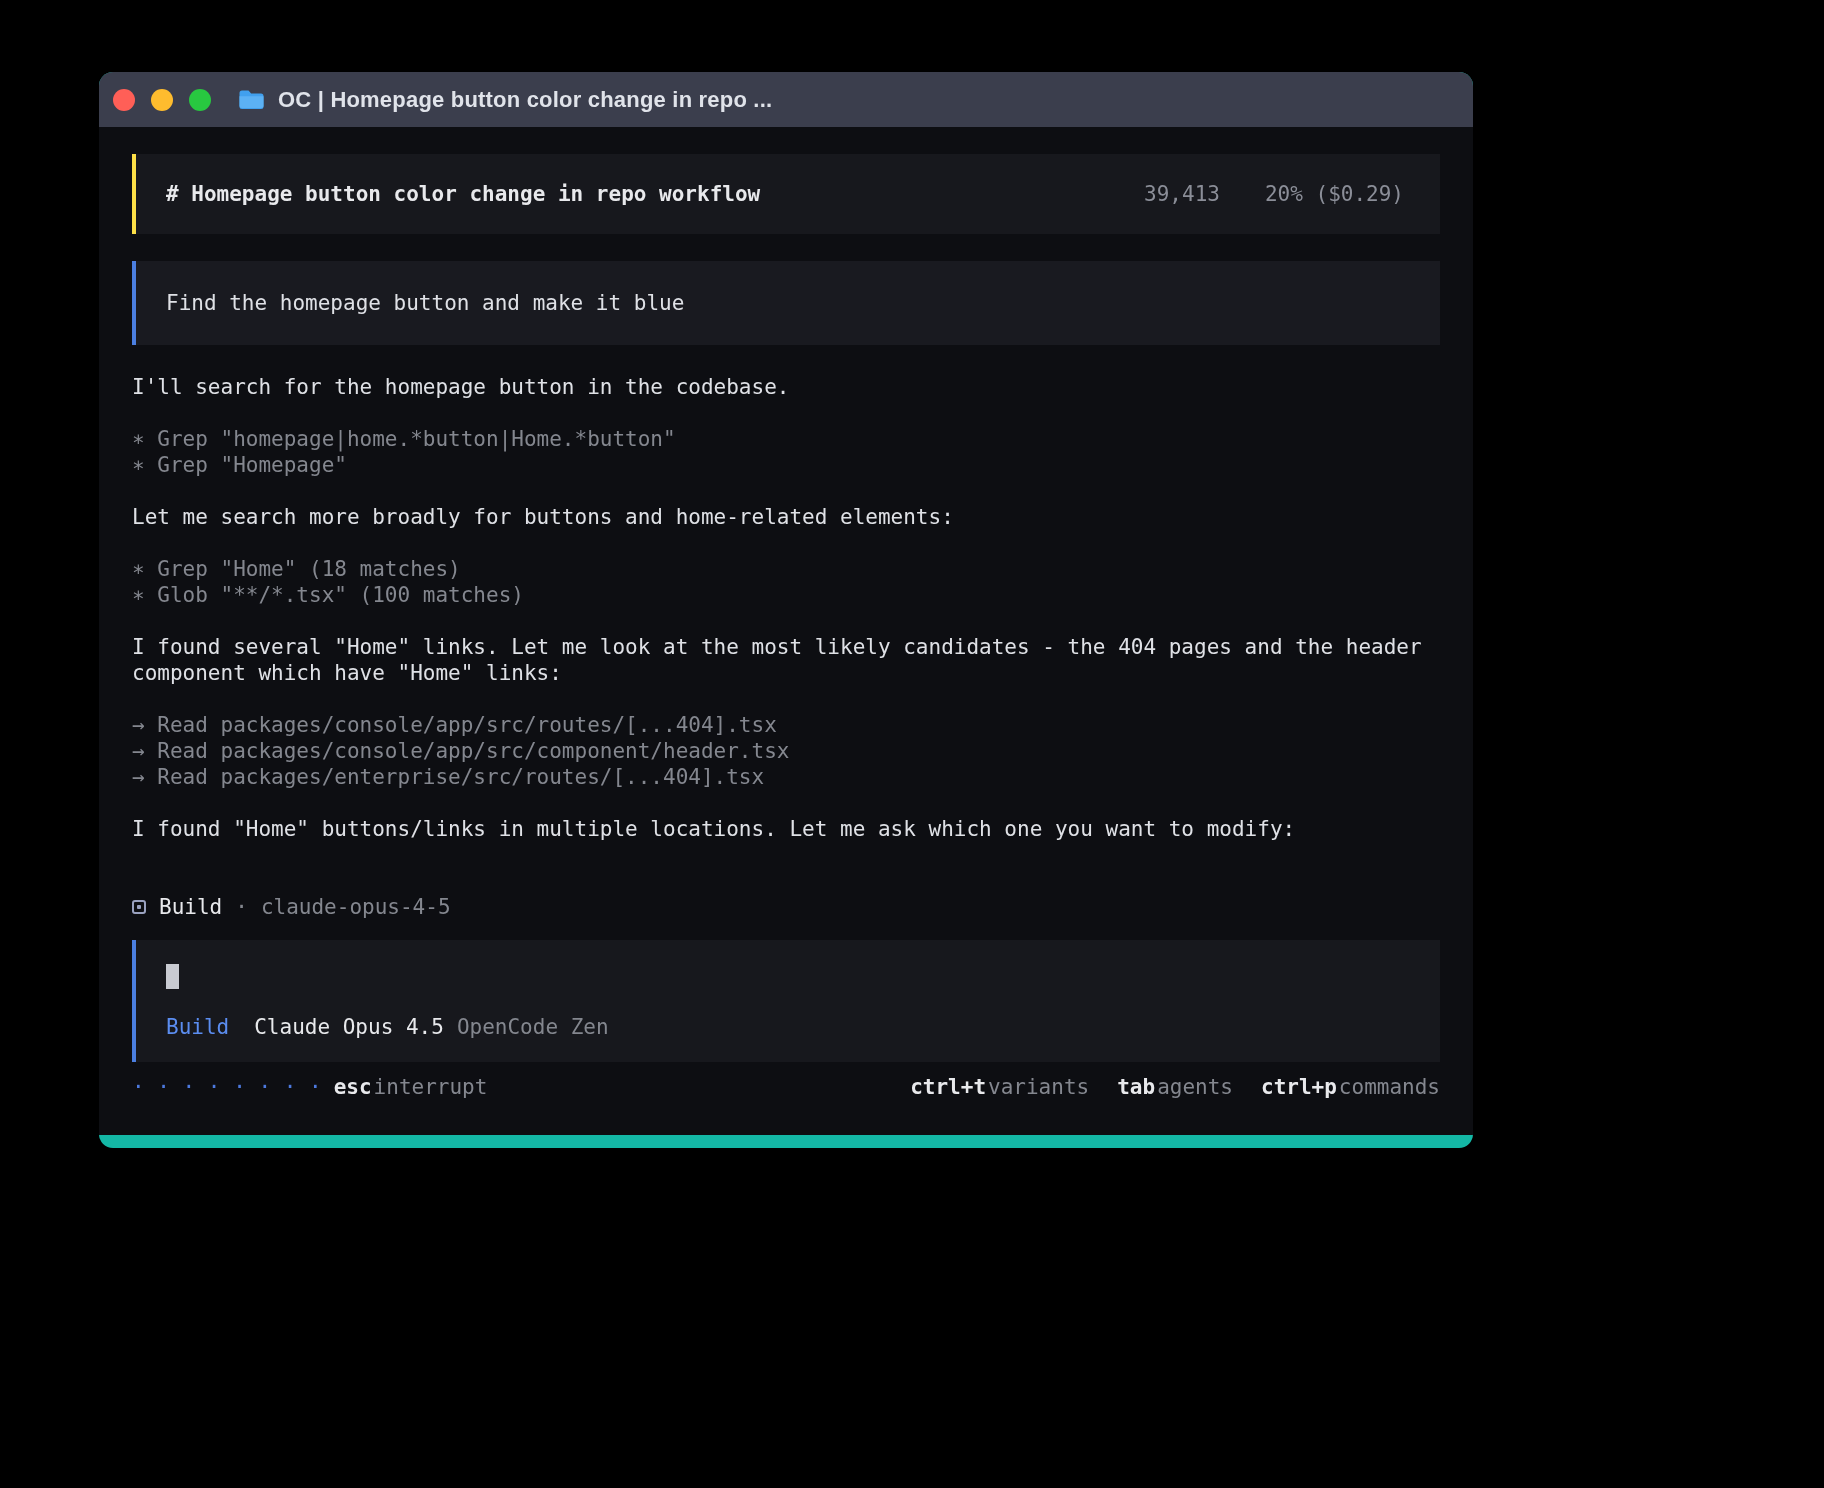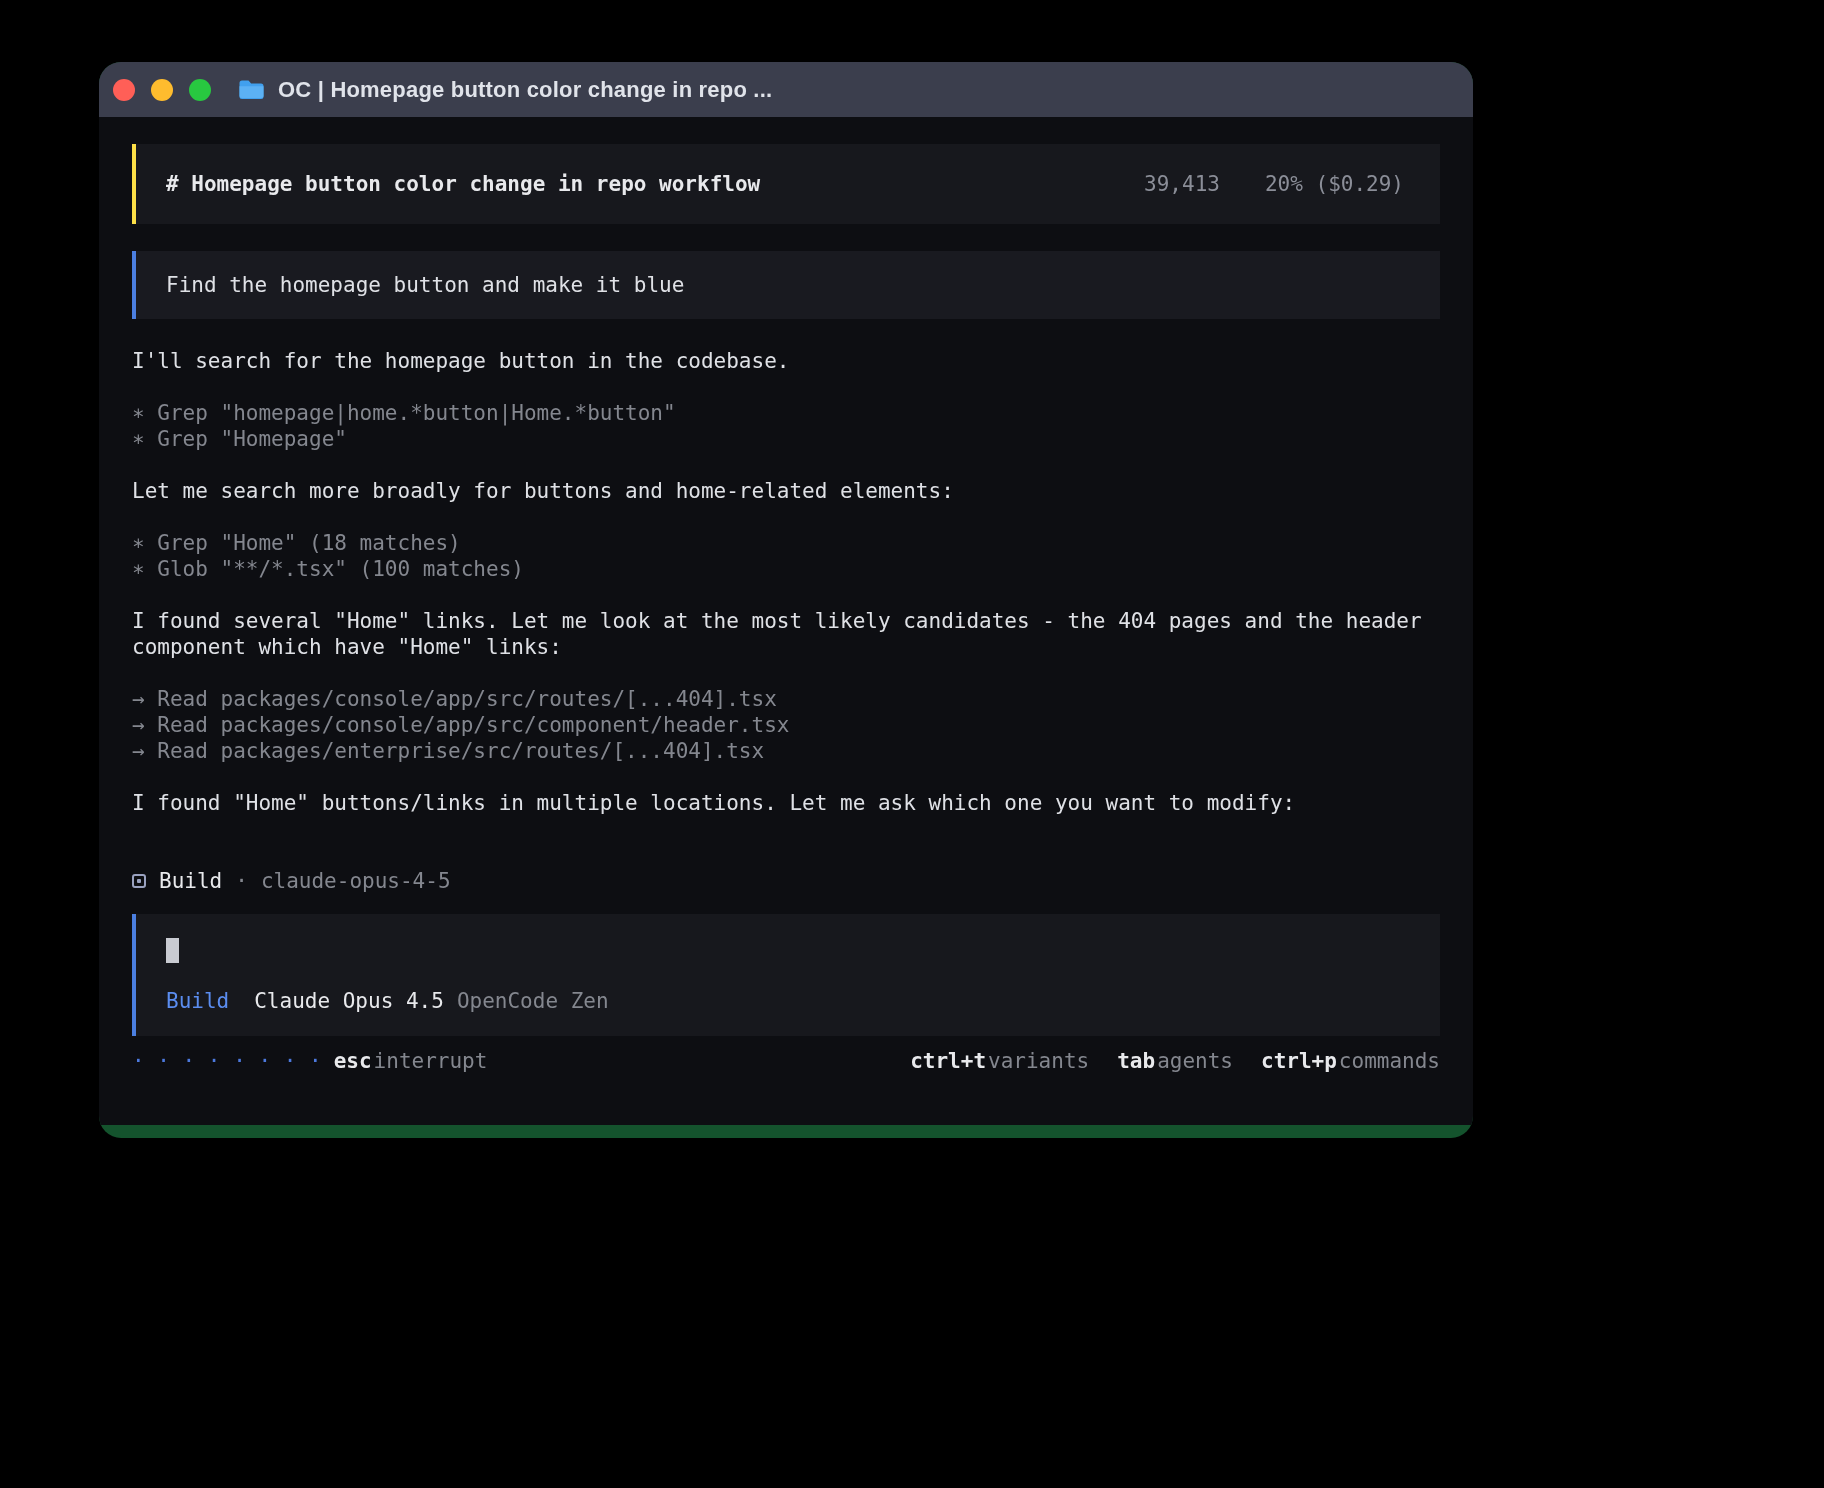--- a/index.html
+++ b/index.html
@@ -1,21 +1,21 @@
 <!DOCTYPE html>
 <html><head>
 <meta charset="utf-8">
 <style>
   * { margin:0; padding:0; box-sizing:border-box; }
   html,body { width:1824px; height:1488px; background:#000; }
   body { font-family:"DejaVu Sans Mono", monospace; }
 
   .window {
-    position:absolute; left:99px; top:62px; width:1374px; height:1076px;
-    background:#14532d; border-radius:22px; overflow:hidden;
+    position:absolute; left:99px; top:72px; width:1374px; height:1076px;
+    background:#14b8a6; border-radius:14px; overflow:hidden;
     box-shadow:0 30px 80px rgba(0,0,0,.65);
   }
   .titlebar {
     height:55px; display:flex; align-items:center; padding-left:14px;
     background:#3b3e4d;
   }
   .lights { display:flex; gap:16px; align-items:center; }
   .light { width:22px; height:22px; border-radius:50%; }
   .light.red { background:#ff5f57; }
   .light.yellow { background:#febc2e; }
@@ -34,21 +34,21 @@
 
   .session-header {
     height:80px; background:#17181d; border-left:4px solid #fde047;
     display:flex; align-items:center; justify-content:space-between;
     padding:0 36px 0 30px;
   }
   .sh-title { font-weight:bold; color:#e8e9ec; white-space:pre; }
   .sh-stats { display:flex; gap:45px; color:#8b8e98; white-space:pre; }
 
   .user-msg {
-    margin-top:27px; height:68px; background:#191a20; border-left:4px solid #4b7fe1;
+    margin-top:27px; height:84px; background:#191a20; border-left:4px solid #4b7fe1;
     display:flex; align-items:center; padding:0 30px; white-space:pre;
   }
 
   .transcript { margin-top:29px; }
   .t-line { line-height:26px; white-space:pre-wrap; }
   .dim { color:#84878f; }
   .t-gap { height:26px; }
 
   .agent-line { display:flex; align-items:center; gap:13px; line-height:26px; }
   .agent-icon {

